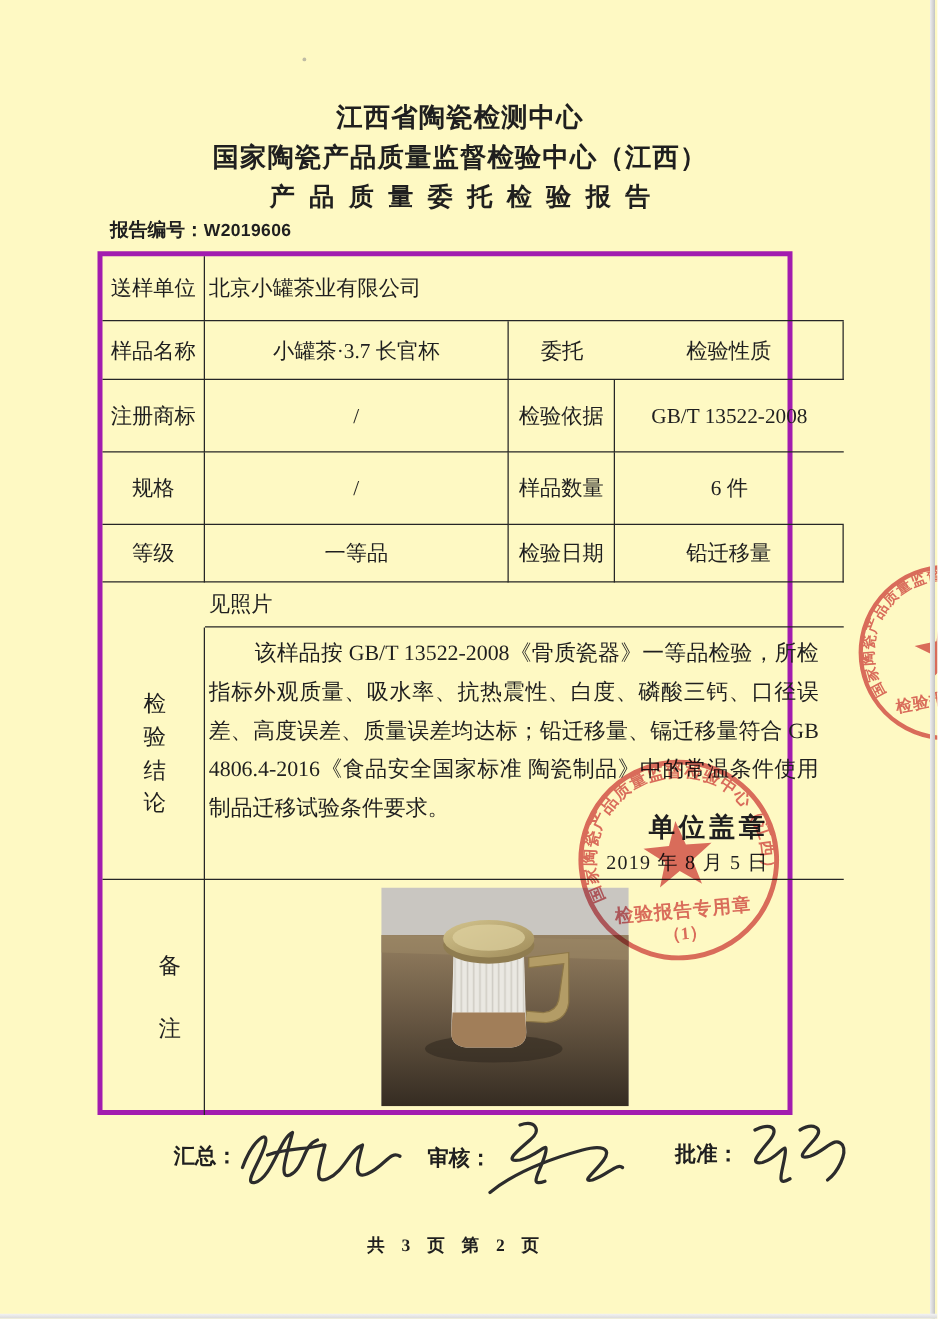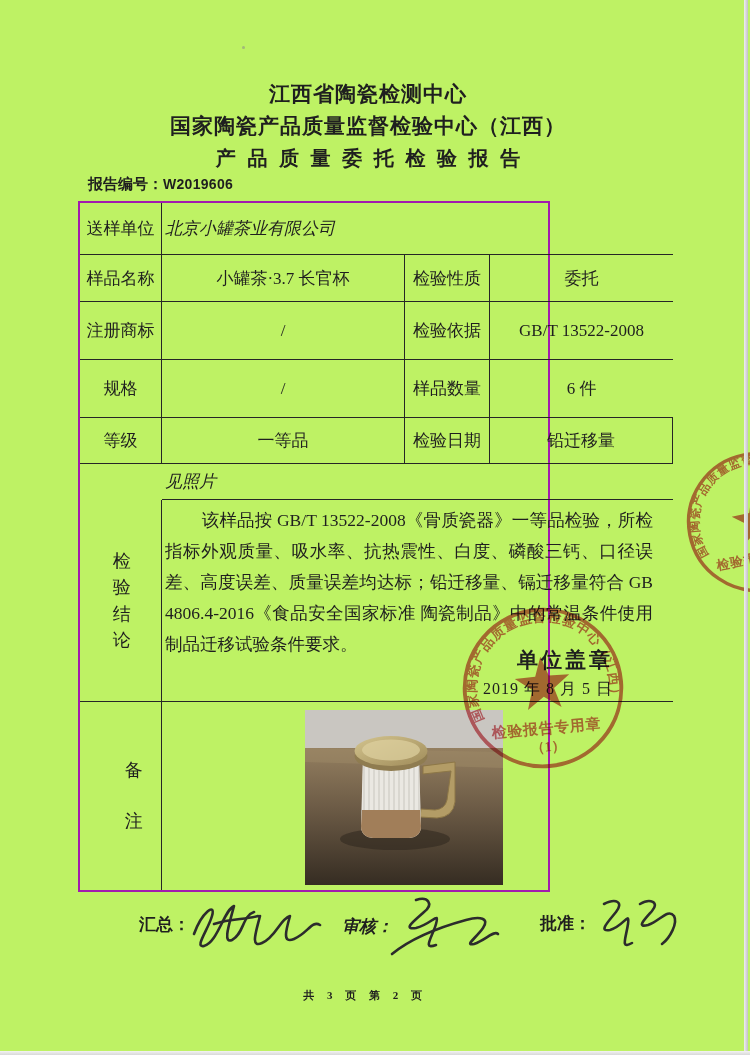--- a/index.html
+++ b/index.html
@@ -1,49 +1,49 @@
 <!DOCTYPE html>
 <html><head>
 <meta charset="utf-8">
 <style>
   html,body{margin:0;padding:0;background:#ffffff;}
   .page{
     position:relative; width:750px; height:1055px; overflow:hidden;
-    background:#bef264; font-family:"Liberation Serif","DejaVu Serif",serif;
+    background:#fef9c3; font-family:"Liberation Serif","DejaVu Serif",serif;
     color:#1f1f1f;
   }
   
   .edge-right{position:absolute; top:0; left:744px; width:4px; height:1055px;
     background:linear-gradient(to right,#efefef,#c3c3c3); }
   .edge-bottom{position:absolute; left:0; top:1051px; width:750px; height:4px;
     background:linear-gradient(to bottom,#f3f3f3,#d8d8d8);}
   .speck{position:absolute; width:3px; height:3px; border-radius:50%; background:#8a8a8a; opacity:.55;}
 
   
   .header{position:absolute; left:0; right:14px; top:78px; text-align:center;}
   .title1,.title2{font-size:21px; font-weight:700; line-height:32px; letter-spacing:1px;}
   .title3{font-size:20px; font-weight:700; line-height:33px; letter-spacing:0.58em; margin-left:0.58em;}
   .report-no{position:absolute; left:88px; top:175px; font-size:15px; font-weight:700;}
   .report-no .num{font-family:Liberation Sans, sans-serif; font-weight:700; font-size:14px; letter-spacing:.3px;}
 
   
   .doc-table{
-    position:absolute; left:78px; top:201px; width:472px; height:691px;
-    box-sizing:border-box; border:2px solid #a21caf;
+    position:absolute; left:78px; top:201px; width:556px; height:691px;
+    box-sizing:border-box; border:4px solid #a21caf;
     display:grid;
     grid-template-columns:82px 243px 85px 183px;
     grid-template-rows:52px 47px 58px 58px 46px 36px 202px 188px;
   }
   .cell{border-right:1.5px solid #262626; border-bottom:1.5px solid #262626;
     display:flex; align-items:center; justify-content:center;
     font-size:17px; box-sizing:border-box; overflow:hidden;}
   .cell.last-col{border-right:none;}
   .cell.last-row{border-bottom:none;margin-left:24px;}
   .cell.span3{grid-column:2 / span 3;}
-  .cell.left{justify-content:flex-start; padding-left:3px;font-style:italic;}
+  .cell.left{justify-content:flex-start; padding-left:3px;}
   .v-label{width:1.15em; margin:0 auto; text-align:right; line-height:1.45;
     font-size:18px; word-break:break-all;}
   .v-label.loose{line-height:2.85;}
   .concl-cell{position:relative; display:block; padding:5px 20px 0 3px;}
   .concl-text{font-size:17.5px; line-height:31px; text-indent:2.1em;
     text-align:justify; margin:0;}
   .seal-block{position:absolute; right:60px; top:150px; text-align:center; line-height:1;}
   .seal-label{font-size:21px; font-weight:700; letter-spacing:3px;text-align:right;}
   .seal-date{font-size:16px; margin-top:10px; letter-spacing:1px;}
   .remark-cell{position:relative; display:block;}
@@ -61,21 +61,21 @@
   .stamp-arc-text{font-size:15.5px; letter-spacing:1px;}
   .stamp-line1{font-size:17px; text-anchor:middle; letter-spacing:1px;}
   .stamp-line2{font-size:16px; text-anchor:middle;}
 
   
   .sig-label{position:absolute; font-size:17px; font-weight:700;}
   .sig{position:absolute;}
   .sig path{fill:none; stroke:#2c2c2c; stroke-width:2.6; stroke-linecap:round; stroke-linejoin:round;}
 
   .footer{position:absolute; left:0; right:20px; top:988px; text-align:center;
-    font-size:11px; font-weight:700; letter-spacing:5px;}
+    font-size:14px; font-weight:700; letter-spacing:5px;}
 </style>
 </head>
 <body>
 
 <div class="page">
 
   <div class="header">
     <div class="title1">江西省陶瓷检测中心</div>
     <div class="title2">国家陶瓷产品质量监督检验中心（江西）</div>
     <div class="title3">产品质量委托检验报告</div>
@@ -84,22 +84,22 @@
     <span>报告编号：</span><span class="num">W2019606</span>
   </div>
 
   <div class="doc-table">
 
     <div class="cell">送样单位</div>
     <div class="cell span3 left last-col">北京小罐茶业有限公司</div>
 
     <div class="cell">样品名称</div>
     <div class="cell">小罐茶·3.7 长官杯</div>
+    <div class="cell last-col">委托</div>
     <div class="cell">检验性质</div>
-    <div class="cell last-col">委托</div>
 
     <div class="cell">注册商标</div>
     <div class="cell">/</div>
     <div class="cell">检验依据</div>
     <div class="cell last-col">GB/T 13522-2008</div>
 
     <div class="cell">规格</div>
     <div class="cell">/</div>
     <div class="cell">样品数量</div>
     <div class="cell last-col">6 件</div>
@@ -177,21 +177,21 @@
     <text class="stamp-arc-text"><textPath href="#arc2" startOffset="2" textLength="295" lengthAdjust="spacingAndGlyphs">国家陶瓷产品质量监督检验中心（江西）</textPath></text>
     <text class="stamp-line1" x="100" y="152">检验报告专用章</text>
     <text class="stamp-line2" x="100" y="173">（1）</text>
   </svg>
 
   <div class="sig-label" style="left:139px; top:913px;">汇总：</div>
   <svg class="sig" style="left:180px; top:894px;" width="145" height="64" viewBox="0 0 145 64">
     <path d="M14,40 C22,18 36,8 32,22 C28,36 14,54 24,52 C38,48 44,16 54,12 C50,28 42,50 52,46 C64,40 62,22 74,18"></path>
     <path d="M34,30 C52,24 64,26 78,22 M80,22 C76,38 70,54 82,49 C96,43 100,25 110,22 C106,36 102,50 114,45 C128,39 132,26 140,31"></path>
   </svg>
-  <div class="sig-label" style="left:342px; top:915px;font-style:italic;">审核：</div>
+  <div class="sig-label" style="left:342px; top:915px;">审核：</div>
   <svg class="sig" style="left:386px; top:890px;" width="116" height="76" viewBox="0 0 116 76">
     <path d="M30,10 C42,6 48,14 38,22 C28,31 16,40 30,38 C46,34 54,20 50,34 C46,48 36,60 50,55"></path>
     <path d="M6,64 C28,46 58,36 80,30 C94,26 104,28 97,38 C90,48 78,56 88,54 C100,50 108,40 112,44"></path>
   </svg>
   <div class="sig-label" style="left:540px; top:912px;">批准：</div>
   <svg class="sig" style="left:586px; top:892px;" width="96" height="62" viewBox="0 0 96 62">
     <path d="M18,12 C30,6 38,10 30,20 C22,30 12,40 24,38 C38,34 44,18 42,32 C40,46 34,58 46,51"></path>
     <path d="M54,12 C64,6 74,10 66,19 C58,28 50,36 62,33 C74,29 82,16 88,24 C92,31 84,46 76,52"></path>
   </svg>
 

